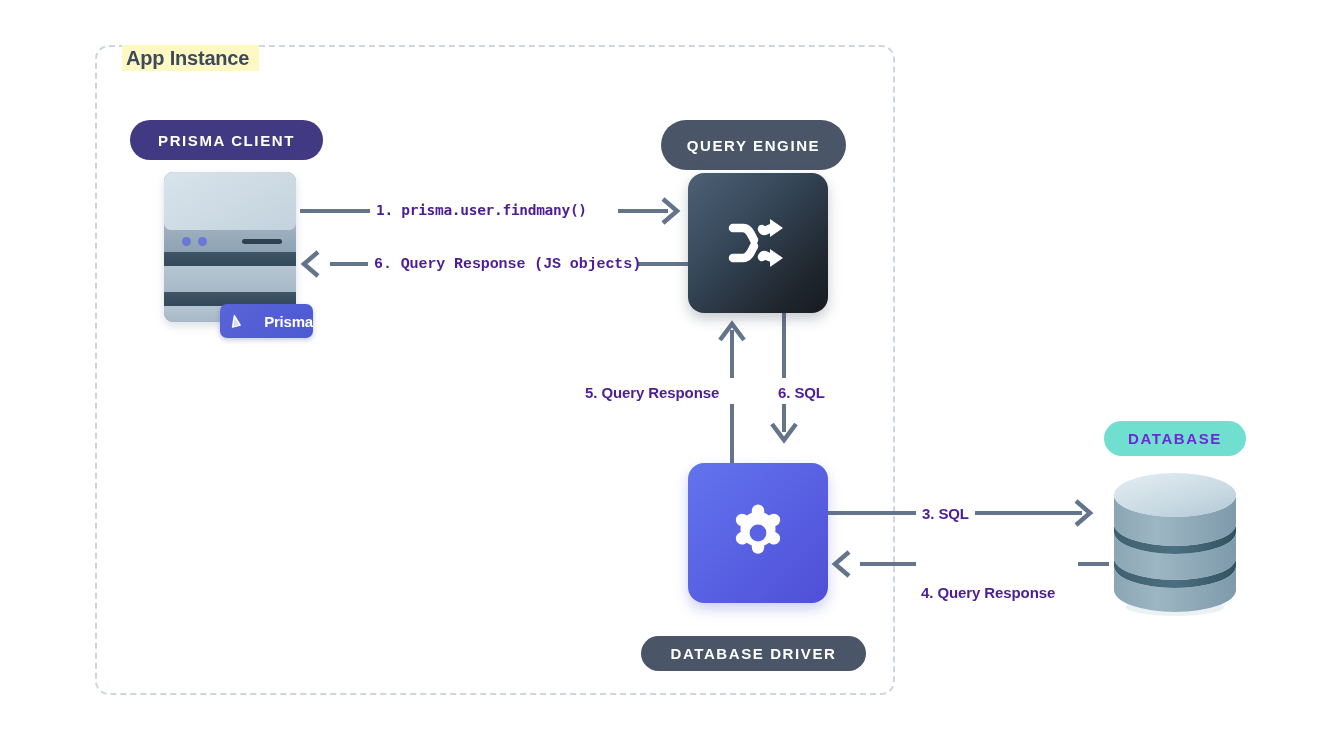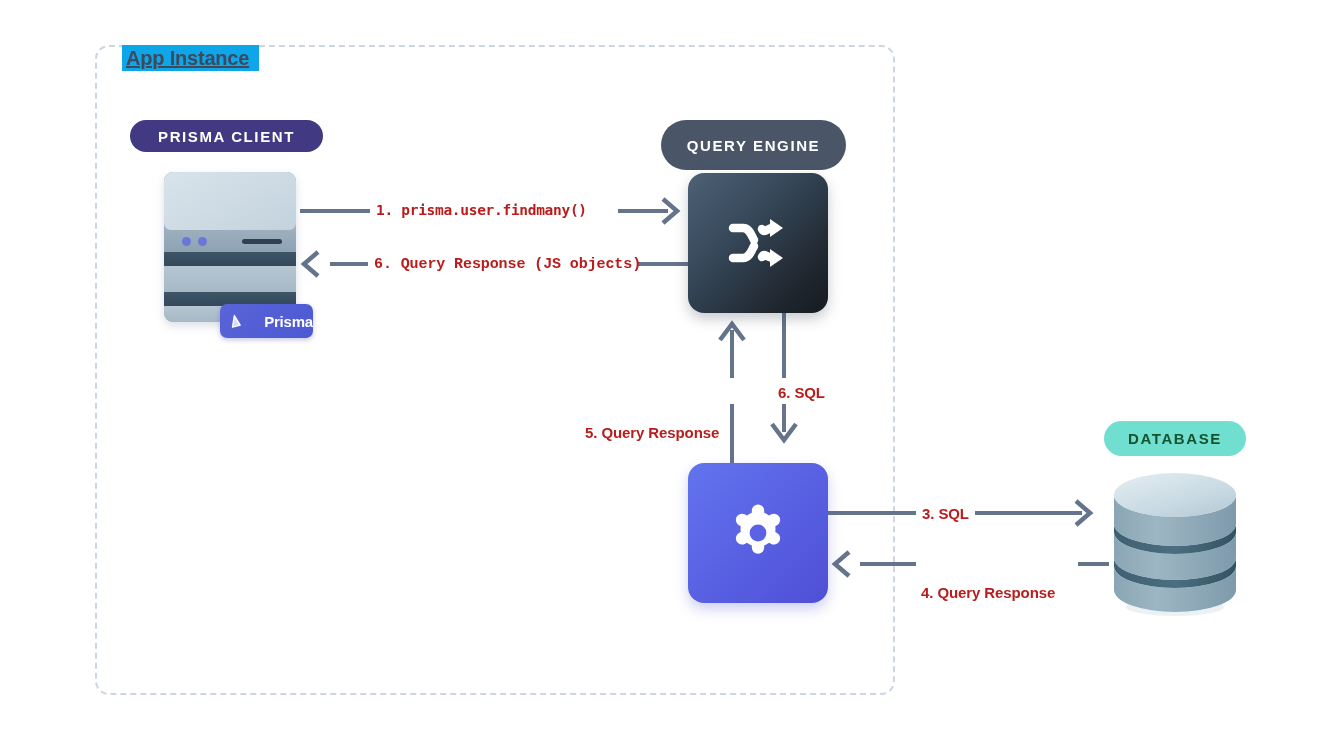--- a/index.html
+++ b/index.html
@@ -31,43 +31,42 @@
     border-radius: 14px;
     box-sizing: border-box;
   }
   .app-boundary-title {
     position: absolute;
     left: 122px;
     top: 45px;
     font-size: 20px;
     font-weight: bold;
     color: #3d4a5c;
-    background: #0ea5e9;
+    background: #fef9c3;
     padding: 0 10px 0 4px;
     line-height: 26px;
     letter-spacing: -0.2px;
     white-space: nowrap;
-    text-decoration: underline;
   }
 
   
   .pill {
     position: absolute;
     display: flex;
     align-items: center;
     justify-content: center;
     border-radius: 999px;
     font-weight: bold;
     letter-spacing: 1.6px;
     white-space: nowrap;
     box-sizing: border-box;
   }
   .pill-prisma-client {
     left: 130px; top: 120px;
-    width: 193px; height: 32px;
+    width: 193px; height: 40px;
     background: #413a83;
     color: #ffffff;
     font-size: 15px;
   }
   .pill-query-engine {
     left: 661px; top: 120px;
     width: 185px; height: 50px;
     background: #4a5568;
     color: #ffffff;
     font-size: 15px;
@@ -76,21 +75,21 @@
     left: 641px; top: 636px;
     width: 225px; height: 35px;
     background: #4a5568;
     color: #ffffff;
     font-size: 15px;
   }
   .pill-database {
     left: 1104px; top: 421px;
     width: 142px; height: 35px;
     background: #71dfd0;
-    color: #14532d;
+    color: #6d28d9;
     font-size: 15px;
   }
 
   
   .client-card {
     position: absolute;
     left: 164px;
     top: 172px;
     width: 132px;
     height: 150px;
@@ -175,32 +174,32 @@
   }
 
   
   .db-cyl { position: absolute; left: 1109px; top: 470px; width: 133px; height: 150px; }
 
   
   .conn-label {
     position: absolute;
     font-size: 15px;
     font-weight: bold;
-    color: #b91c1c;
+    color: #4c1d95;
     white-space: nowrap;
     letter-spacing: -0.1px;
   }
   .conn-label.mono {
     font-family: "DejaVu Sans Mono", "Liberation Mono", monospace;
     font-size: 14.5px;
     letter-spacing: -0.3px;
   }
   .lbl-1 { left: 376px; top: 202px; }
   .lbl-6 { left: 374px; top: 256px; font-family: Liberation Mono, monospace; }
-  .lbl-5 { left: 585px; top: 384px; margin-top: 40px; }
+  .lbl-5 { left: 585px; top: 384px; }
   .lbl-2 { left: 778px; top: 384px; }
   .lbl-3 { left: 922px; top: 505px; }
   .lbl-4 { left: 921px; top: 556px; margin-top: 28px; }
 
   svg.lines {
     position: absolute;
     left: 0; top: 0;
     width: 1338px; height: 734px;
     pointer-events: none;
   }
@@ -237,20 +236,21 @@
       <polyline points="1076,501 1090,513 1076,525" stroke-width="4.5" stroke-linejoin="miter"></polyline>
 
       <line x1="1109" y1="564" x2="1078" y2="564"></line>
       <line x1="916" y1="564" x2="860" y2="564"></line>
       <polyline points="849,552 835,564 849,576" stroke-width="4.5" stroke-linejoin="miter"></polyline>
     </g>
   </svg>
 
   <div class="pill pill-prisma-client">PRISMA CLIENT</div>
   <div class="pill pill-query-engine">QUERY ENGINE</div>
+  <div class="pill pill-db-driver">DATABASE DRIVER</div>
   <div class="pill pill-database">DATABASE</div>
 
   <div class="client-card">
     <div class="cc-top"></div>
     <div class="cc-bar" style="top:58px;height:22px;"></div>
     <div class="cc-dot d1"></div>
     <div class="cc-dot d2"></div>
     <div class="cc-slot"></div>
     <div class="cc-dark" style="top:80px;height:14px;"></div>
     <div class="cc-light" style="top:94px;height:26px;"></div>

